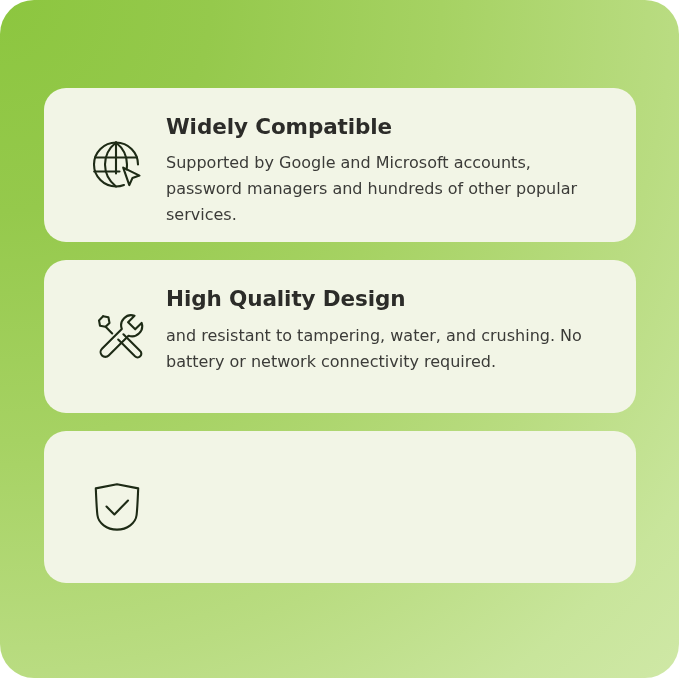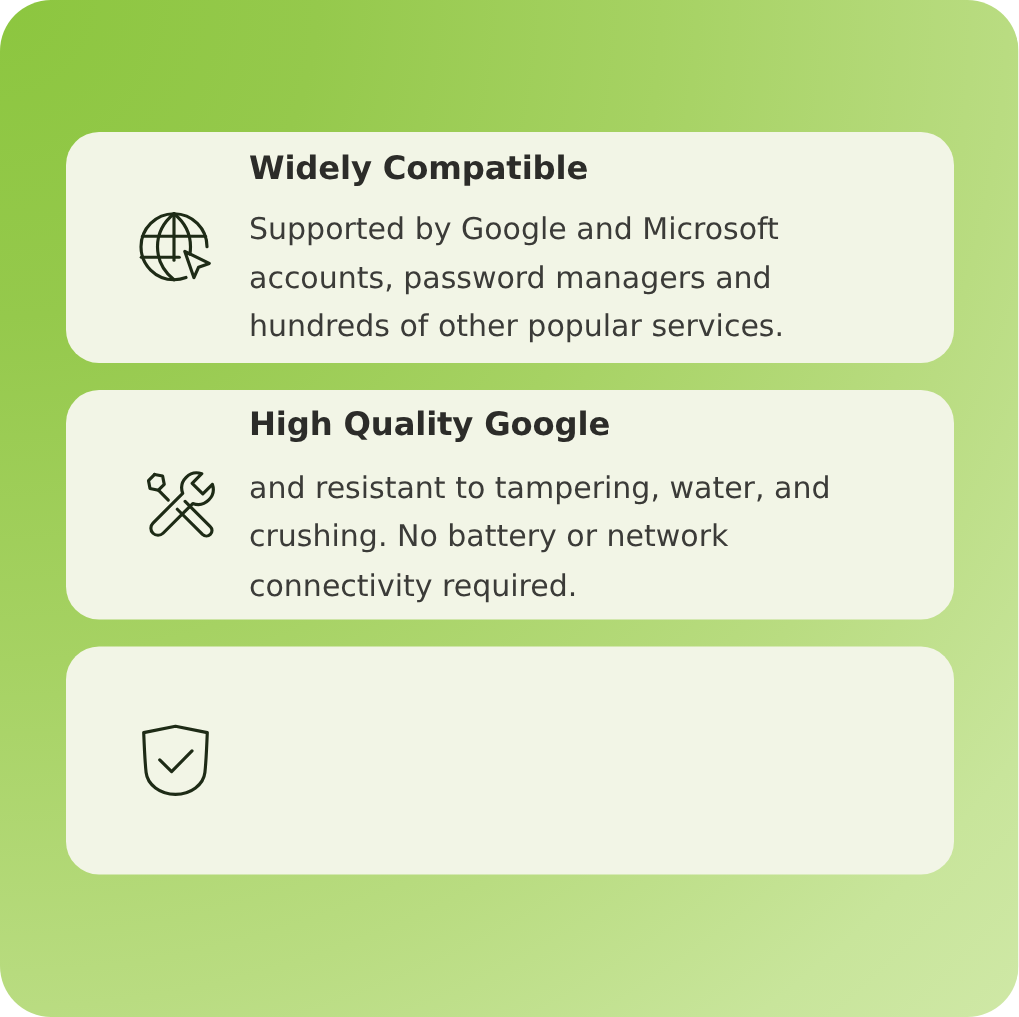--- a/index.html
+++ b/index.html
@@ -31,21 +31,21 @@
     padding: 88px 43px 95px 44px;
     display: flex;
     flex-direction: column;
     gap: 18px;
   }
 
   .card {
     background: #f2f5e6;
     border-radius: 22px;
     display: flex;
-    align-items: center;
+    align-items: flex-start;
     box-sizing: border-box;
     padding: 22px 26px 22px 24px;
     overflow: hidden;
   }
 
   .card-1 { height: 155px; }
   .card-2 { height: 155px; }
   .card-3 { height: 153px; }
 
   .icon-wrap {
@@ -69,21 +69,21 @@
   .card-title {
     font-size: 21.5px;
     font-weight: bold;
     color: #2c2c29;
     letter-spacing: -0.1px;
     line-height: 1.2;
     margin: 0 0 10px 0;
   }
 
   .card-text {
-    font-size: 20px;
+    font-size: 16px;
     font-weight: normal;
     color: #3b3b38;
     line-height: 1.62;
     margin: 0;
   }
 
   .card-2 .card-title { margin-bottom: 12px; }
   .card-3 .card-body { padding-top: 18px; }
   .card-3 .card-title { margin-bottom: 12px; }
 </style>
@@ -116,21 +116,21 @@
         <path d="M44.5 6.8 C41.0 5.6 36.9 6.4 34.1 9.2 C31.2 12.1 30.5 16.3 31.8 19.9
                  L12.0 39.7 C10.1 41.6 10.1 44.6 12.0 46.5 C13.8 48.3 16.9 48.3 18.7 46.5
                  L38.5 26.7 C42.1 28.0 46.3 27.2 49.2 24.3 C52.0 21.5 52.8 17.4 51.6 13.9
                  L45.2 20.3 L38.1 13.2 Z"></path>
         <path d="M13.1 7.3 L9.0 11.4 L10.0 16.7 L15.6 17.8 L22.2 24.4"></path>
         <path d="M13.1 7.3 L18.4 8.3 L19.5 13.9 L15.6 17.8"></path>
         <path d="M28.2 30.5 L45.0 47.3 C46.5 48.7 48.8 48.7 50.2 47.3 C51.7 45.8 51.7 43.5 50.2 42.1 L33.4 25.3"></path>
       </svg>
     </div>
     <div class="card-body">
-      <h2 class="card-title">High Quality Google</h2>
+      <h2 class="card-title">High Quality Design</h2>
       <p class="card-text">and resistant to tampering, water, and crushing. No battery or network connectivity required.</p>
     </div>
   </div>
 
   <div class="card card-3">
     <div class="icon-wrap">
       <svg width="52" height="54" viewBox="0 0 52 54" fill="none" stroke="#1e2b16" stroke-width="2.1" stroke-linecap="round" stroke-linejoin="round">
         <path d="M26 4.2 L47.2 8.4 C47.2 8.4 46.4 28.0 45.6 35.0
                  C44.7 43.0 36.3 49.6 26 49.6
                  C15.7 49.6 7.3 43.0 6.4 35.0

